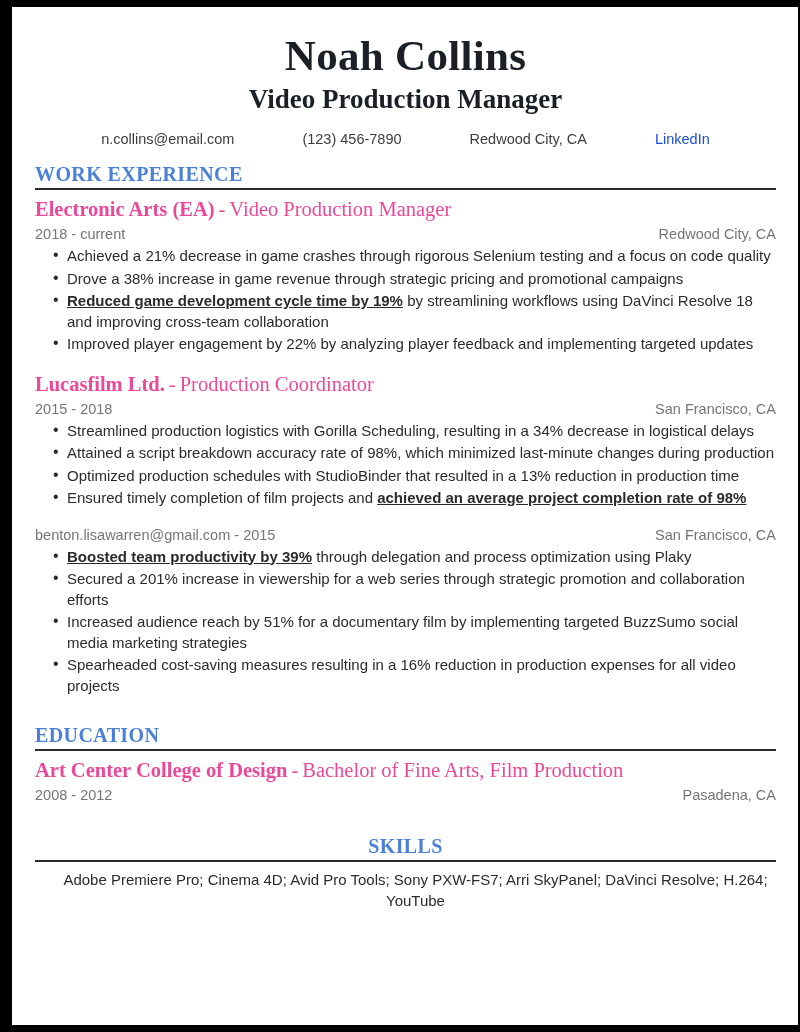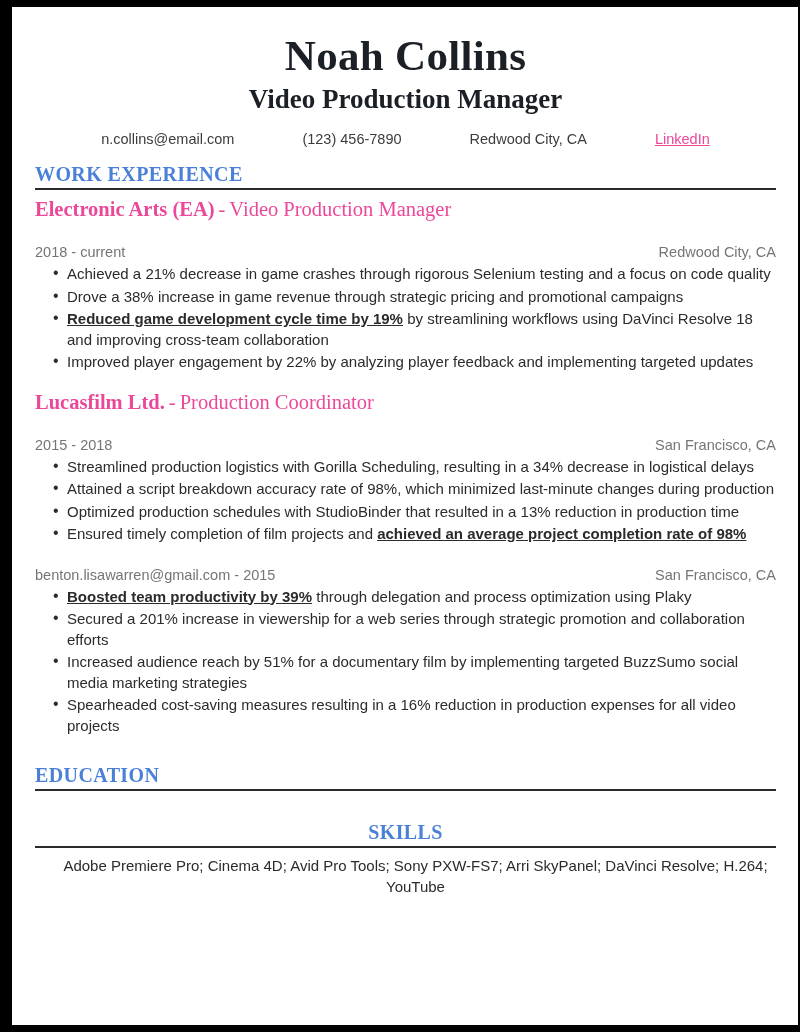--- a/index.html
+++ b/index.html
@@ -55,22 +55,21 @@
     gap: 0;
     margin-top: 16px;
     font-size: 14.5px;
     color: #3c3c3c;
   }
   .contact .c-item {
     padding: 0 34px;
     white-space: nowrap;
   }
   .contact .c-link {
-    color: #ec4899;
-    text-decoration: underline;
+    color: #1d4ed8;
     white-space: nowrap;
     padding: 0 34px;
     cursor: pointer;
   }
 
   
   .section { margin-top: 16px; }
   .section-title {
     font-family: "Liberation Serif", serif;
     font-weight: bold;
@@ -97,21 +96,21 @@
   .entry-org { font-weight: bold; }
   .entry-dash { font-weight: normal; padding: 0 4px; }
   .entry-role { font-weight: normal; }
   .entry-meta {
     display: flex;
     justify-content: space-between;
     align-items: baseline;
     color: #757575;
     font-size: 14.5px;
     line-height: 19px;
-    margin-top: 21px;
+    margin-top: 3px;
   }
   ul.bullets {
     list-style: none;
     margin: 2px 0 0 0;
     padding: 0;
   }
   ul.bullets li {
     position: relative;
     padding-left: 32px;
     font-size: 15px;
@@ -203,20 +202,29 @@
           <li><span></span><b></b><span>Secured a 201% increase in viewership for a web series through strategic promotion and collaboration efforts</span></li>
           <li><span></span><b></b><span>Increased audience reach by 51% for a documentary film by implementing targeted BuzzSumo social media marketing strategies</span></li>
           <li><span></span><b></b><span>Spearheaded cost-saving measures resulting in a 16% reduction in production expenses for all video projects</span></li>
         </ul>
       </div>
     </div>
 
     <div class="section" style="margin-top:28px;">
       <div class="section-title">EDUCATION</div>
       <div class="rule"></div>
+      <div class="entry">
+        <div class="entry-head">
+          <span class="entry-org">Art Center College of Design</span><span class="entry-dash">-</span><span class="entry-role">Bachelor of Fine Arts,  Film Production</span>
+        </div>
+        <div class="entry-meta">
+          <span>2008 - 2012</span>
+          <span>Pasadena, CA</span>
+        </div>
+      </div>
     </div>
 
     <div class="section" style="margin-top:30px;text-align:center;">
       <div class="section-title">SKILLS</div>
       <div class="rule"></div>
       <div class="skills-text">Adobe Premiere Pro; Cinema 4D; Avid Pro Tools; Sony PXW-FS7; Arri SkyPanel; DaVinci Resolve; H.264; YouTube</div>
     </div>
 
   </div>
 </div>

